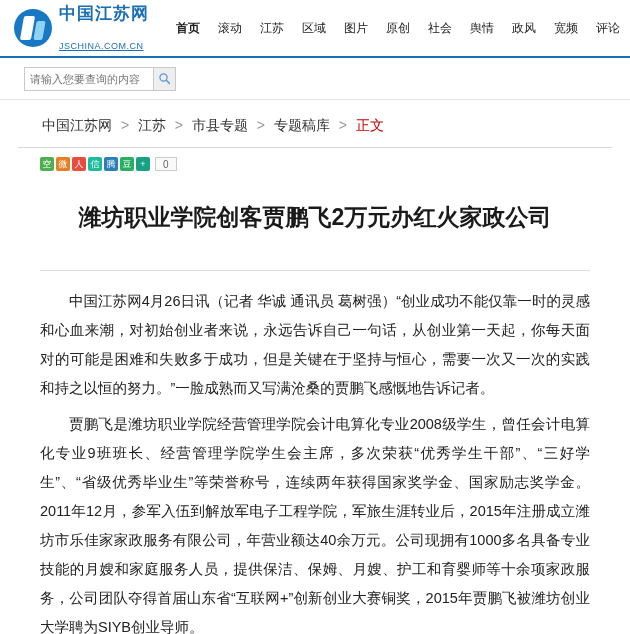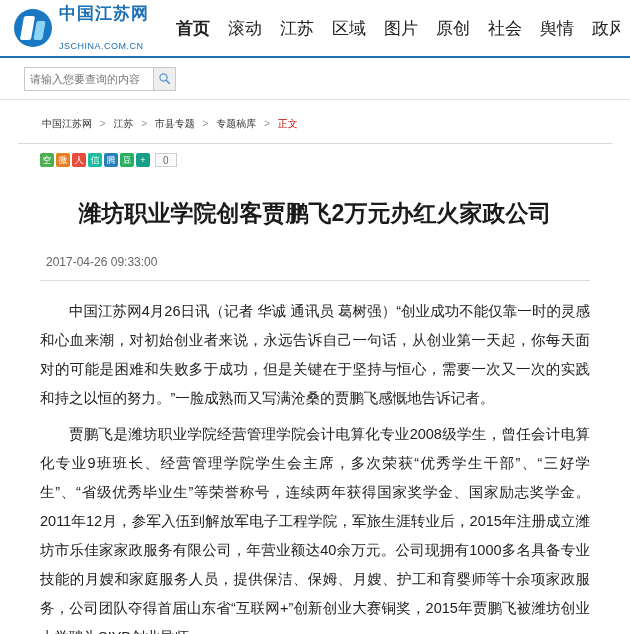--- a/index.html
+++ b/index.html
@@ -61,31 +61,32 @@
     color: #1a6fb5;
     letter-spacing: 1px;
     display: block;
   }
   .logo-sub {
     font-size: 9px;
     color: #1a6fb5;
     letter-spacing: 0.5px;
     display: block;
     margin-top: 20px;
+    text-decoration: underline;
   }
   .nav {
     display: flex;
     align-items: center;
     margin-left: 18px;
     gap: 0px;
     flex: 1 1 auto;
     overflow: hidden;
   }
   .nav-item {
-    font-size: 17px;
+    font-size: 12px;
     color: #222222;
     padding: 0 9px;
     white-space: nowrap;
     cursor: pointer;
     text-decoration: none;
     text-align: right;
   }
   .nav-item.first { font-weight: bold; }
 
   
@@ -123,21 +124,21 @@
     align-items: center;
     justify-content: center;
     cursor: pointer;
     padding: 0;
   }
   .search-btn svg { display: block; }
 
   
   .breadcrumb {
     padding: 17px 0 12px 24px;
-    font-size: 10px;
+    font-size: 14px;
     color: #333;
     border-bottom: 1px solid #d8d8d8;
     margin: 0 18px;
   }
   .crumb { color: #333; text-decoration: none; cursor: pointer; }
   .crumb.active { color: #c00000; }
   .crumb-sep { color: #999; margin: 0 5px; }
 
   
   .share-row {
@@ -267,19 +268,18 @@
   <span class="share-ico si4">信</span>
   <span class="share-ico si5">腾</span>
   <span class="share-ico si6">豆</span>
   <span class="share-ico si7">+</span>
   <span class="share-count">0</span>
 </div>
 
 <div class="article">
   <h1 class="article-title">潍坊职业学院创客贾鹏飞2万元办红火家政公司</h1>
   <div class="article-meta">
-    <span>2017-04-26 09:33:00</span>
   </div>
   <div class="article-body">
     <p>中国江苏网4月26日讯（记者 华诚 通讯员 葛树强）“创业成功不能仅靠一时的灵感和心血来潮，对初始创业者来说，永远告诉自己一句话，从创业第一天起，你每天面对的可能是困难和失败多于成功，但是关键在于坚持与恒心，需要一次又一次的实践和持之以恒的努力。”一脸成熟而又写满沧桑的贾鹏飞感慨地告诉记者。</p>
     <p>贾鹏飞是潍坊职业学院经营管理学院会计电算化专业2008级学生，曾任会计电算化专业9班班长、经营管理学院学生会主席，多次荣获“优秀学生干部”、“三好学生”、“省级优秀毕业生”等荣誉称号，连续两年获得国家奖学金、国家励志奖学金。2011年12月，参军入伍到解放军电子工程学院，军旅生涯转业后，2015年注册成立潍坊市乐佳家家政服务有限公司，年营业额达40余万元。公司现拥有1000多名具备专业技能的月嫂和家庭服务人员，提供保洁、保姆、月嫂、护工和育婴师等十余项家政服务，公司团队夺得首届山东省“互联网+”创新创业大赛铜奖，2015年贾鹏飞被潍坊创业大学聘为SIYB创业导师。</p>
   </div>
 </div>
 
 </body></html>

